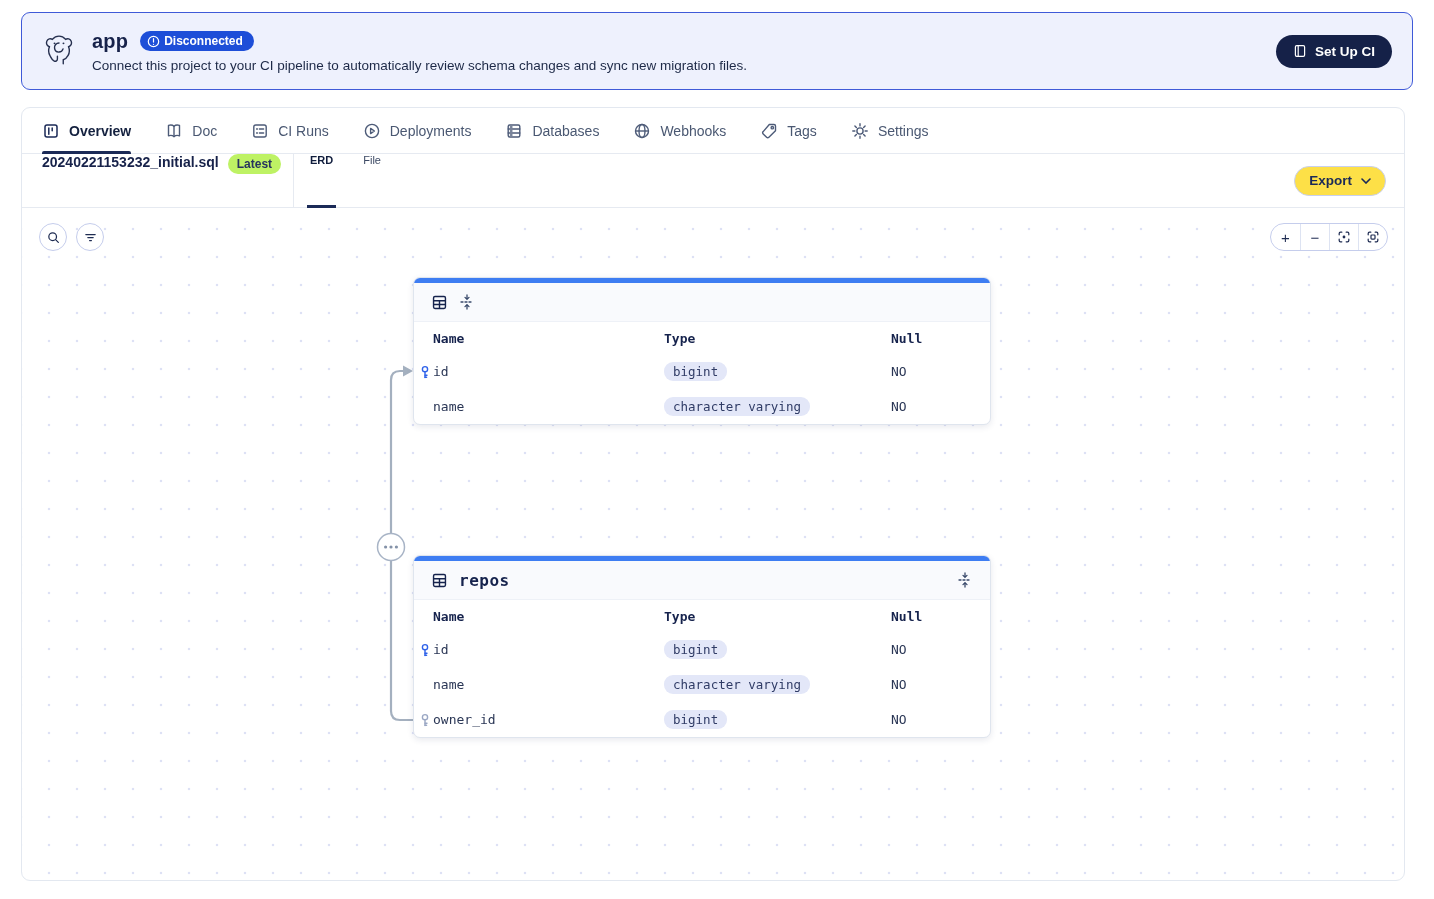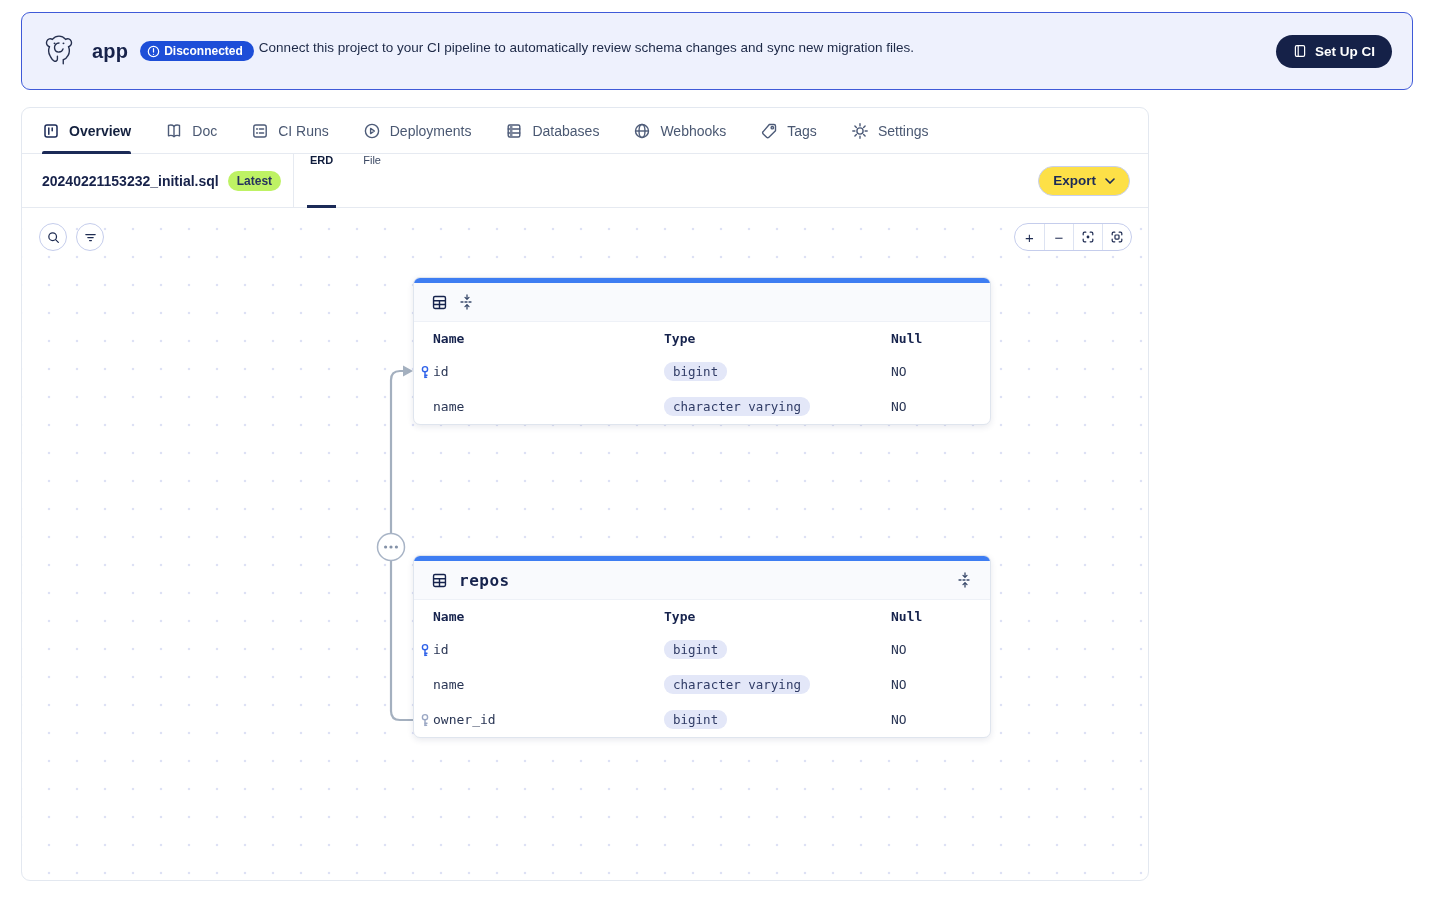--- a/index.html
+++ b/index.html
@@ -3,49 +3,49 @@
 <meta charset="utf-8">
 <style>
   * { margin:0; padding:0; box-sizing:border-box; }
   html,body { width:1434px; height:899px; background:#ffffff; font-family:"Liberation Sans", sans-serif; overflow:hidden; }
 
   
   .banner { position:absolute; left:21px; top:12px; width:1392px; height:78px;
     background:#eef1fd; border:1.5px solid #3f5ad8; border-radius:9px;
     display:flex; align-items:center; padding:0 20px; gap:16px; }
   .banner-icon { flex:0 0 34px; height:34px; color:#26304f; }
-  .banner-main { flex:1; display:flex; flex-direction:row; gap:5px; }
+  .banner-main { flex:1; display:flex; flex-direction:column; gap:5px; }
   .banner-titlerow { display:flex; align-items:center; gap:12px; }
   .banner-title { font-size:20px; font-weight:700; color:#17224a; letter-spacing:.2px; }
   .status-badge { display:inline-flex; align-items:center; gap:4px; background:#1d4ed8; color:#fff;
     font-size:12px; font-weight:700; border-radius:999px; padding:3px 11px 3px 7px; }
   .status-badge svg { width:13px; height:13px; }
   .banner-desc { font-size:13.5px; color:#1d2947; }
   .cta-btn { display:inline-flex; align-items:center; gap:8px; background:#152148; color:#fff;
     border:none; border-radius:17px; height:33px; padding:0 17px; font-size:13.5px; font-weight:600;
     font-family:"Liberation Sans", sans-serif; cursor:pointer; }
   .cta-btn svg { width:14px; height:14px; }
 
   
-  .main-card { position:absolute; left:21px; top:107px; width:1128px; height:774px;
+  .main-card { position:absolute; left:21px; top:107px; width:1384px; height:774px;
     background:#fff; border:1px solid #e3e8f0; border-radius:9px; display:flex; flex-direction:column; }
 
   
   .tabbar { height:46px; display:flex; align-items:stretch; gap:34px; padding:0 20px;
     border-bottom:1px solid #e6eaf1; }
   .tab { position:relative; display:flex; align-items:center; gap:9px; font-size:14px;
     color:#4a5872; font-weight:500; cursor:pointer; }
   .tab svg { width:18px; height:18px; stroke:#4d5b78; }
   .tab.active { color:#14213f; font-weight:700; }
   .tab.active svg { stroke:#1b2a57; }
   .tab.active::after { content:""; position:absolute; left:0; right:0; bottom:-1px; height:3px; background:#1b2a57; border-radius:2px 2px 0 0; }
 
   
   .subheader { height:54px; display:flex; align-items:stretch; border-bottom:1px solid #e6eaf1; }
-  .file-box { width:272px; display:flex; align-items:center; gap:9px; padding-left:20px;
+  .file-box { width:272px; display:flex; align-items:flex-start; gap:9px; padding-left:20px;
     border-right:1px solid #e6eaf1; }
   .file-name { font-size:14px; font-weight:600; color:#17224a; white-space:nowrap; }
   .latest-badge { background:#bef264; color:#27335e; font-size:12px; font-weight:700;
     border-radius:999px; padding:3px 9px; }
   .view-tabs { display:flex; align-items:stretch; gap:30px; margin-left:16px; }
   .view-tab { position:relative; display:flex; align-items:flex-start; font-size:11px; color:#3c4964; cursor:pointer; }
   .view-tab.active { color:#101d3d; font-weight:700; }
   .view-tab.active::after { content:""; position:absolute; left:-3px; right:-3px; bottom:-1px; height:3px; background:#1b2a57; }
   .subheader-spacer { flex:1; }
   .export-btn { align-self:center; margin-right:18px; display:flex; align-items:center; gap:9px;

